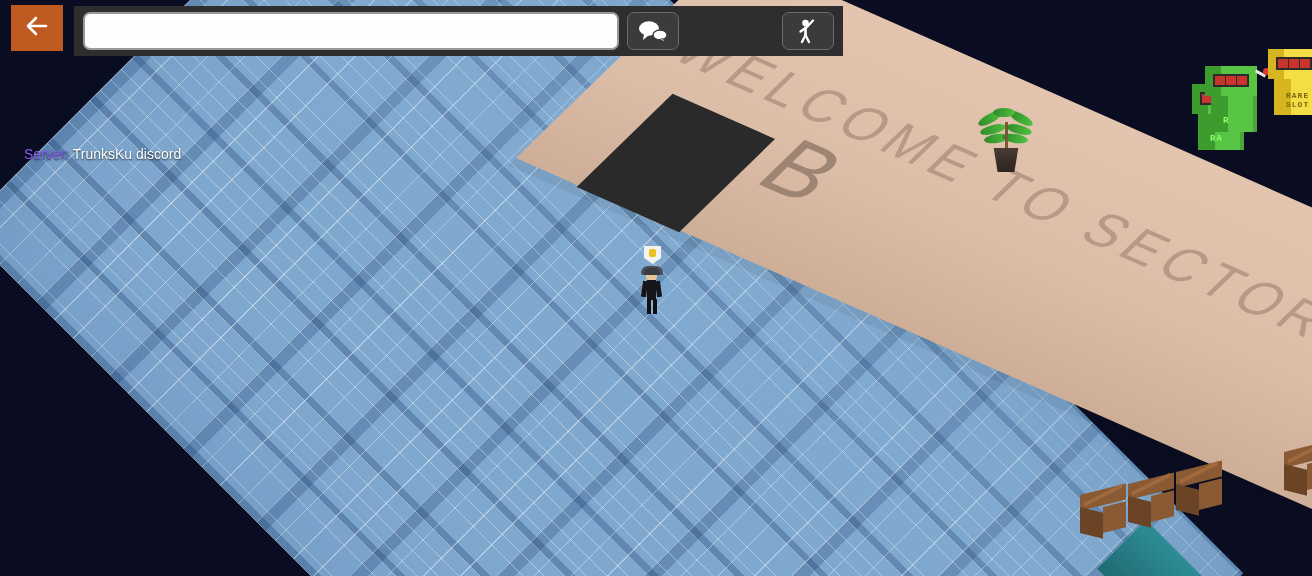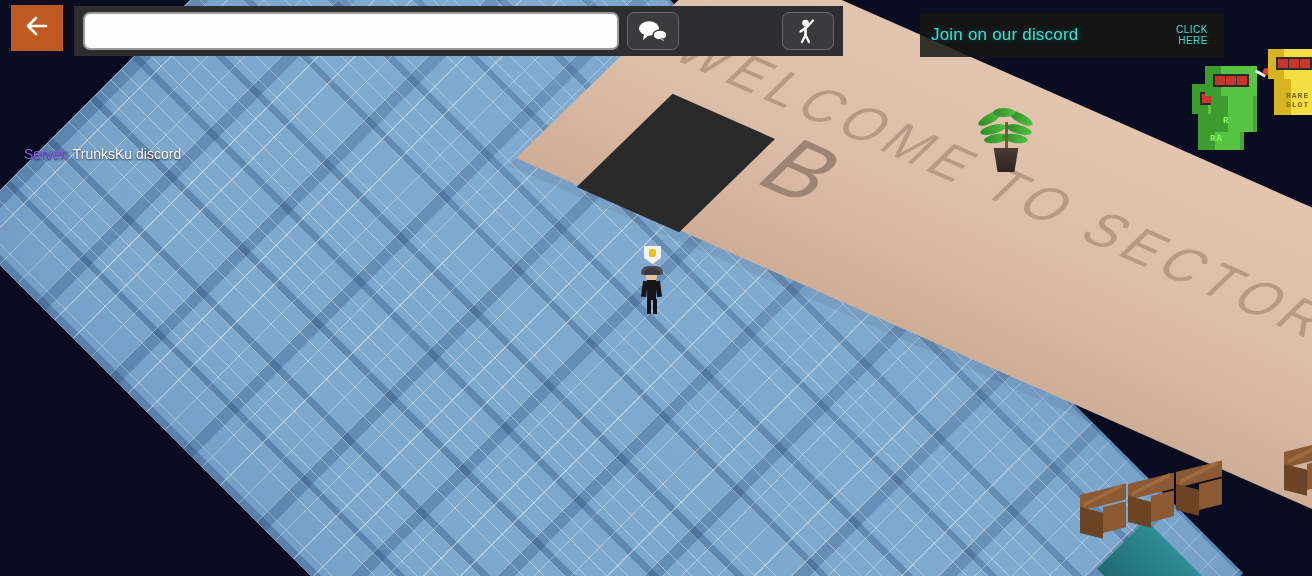--- a/index.html
+++ b/index.html
@@ -392,21 +392,14 @@
 
   <div class="back-btn">
     <span>
       <svg width="26" height="22" viewBox="0 0 26 22">
         <path d="M12 3 L4 11 L12 19" fill="none" stroke="#fff" stroke-width="2.6" stroke-linecap="round" stroke-linejoin="round"></path>
         <path d="M4.5 11 L22 11" stroke="#fff" stroke-width="2.6" stroke-linecap="round"></path>
       </svg>
     </span>
   </div>
 
-  <div class="discord-banner">
-    <span class="discord-title">Join on our discord</span>
-    <span class="discord-cta">
-      <span>CLICK</span><br>
-      <span>HERE</span>
-    </span>
-  </div>
 
 </div>
 
 </body></html>

